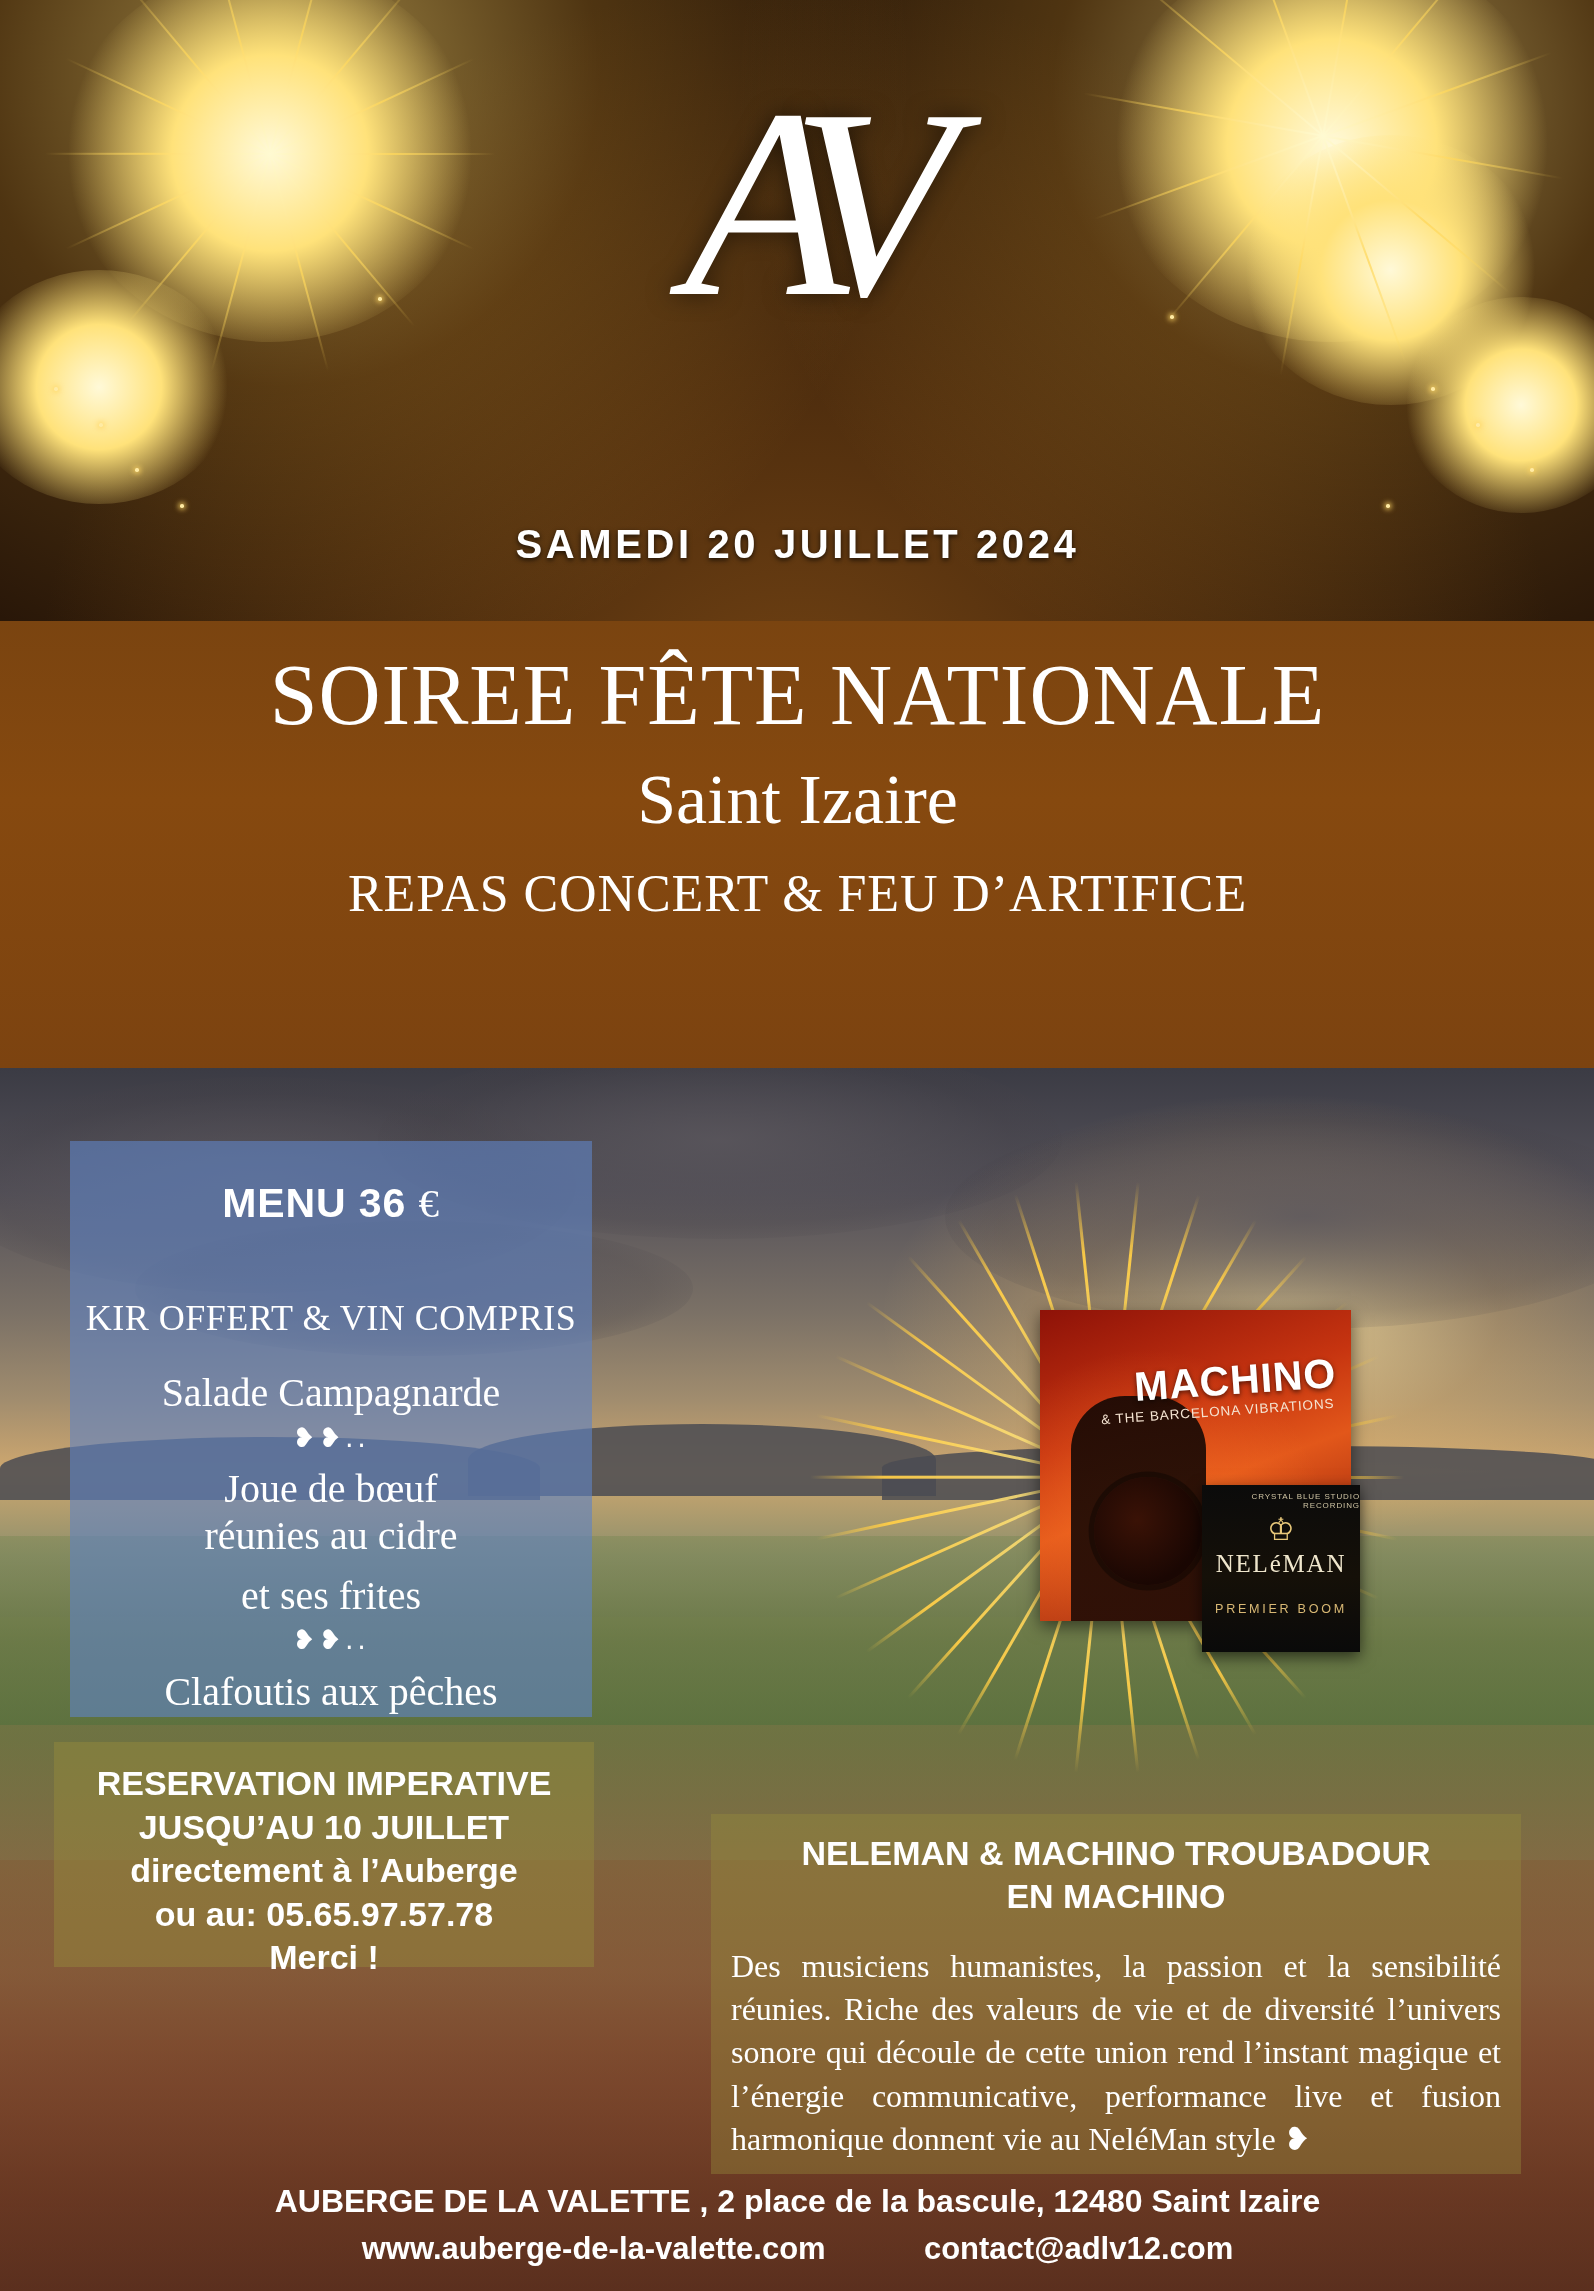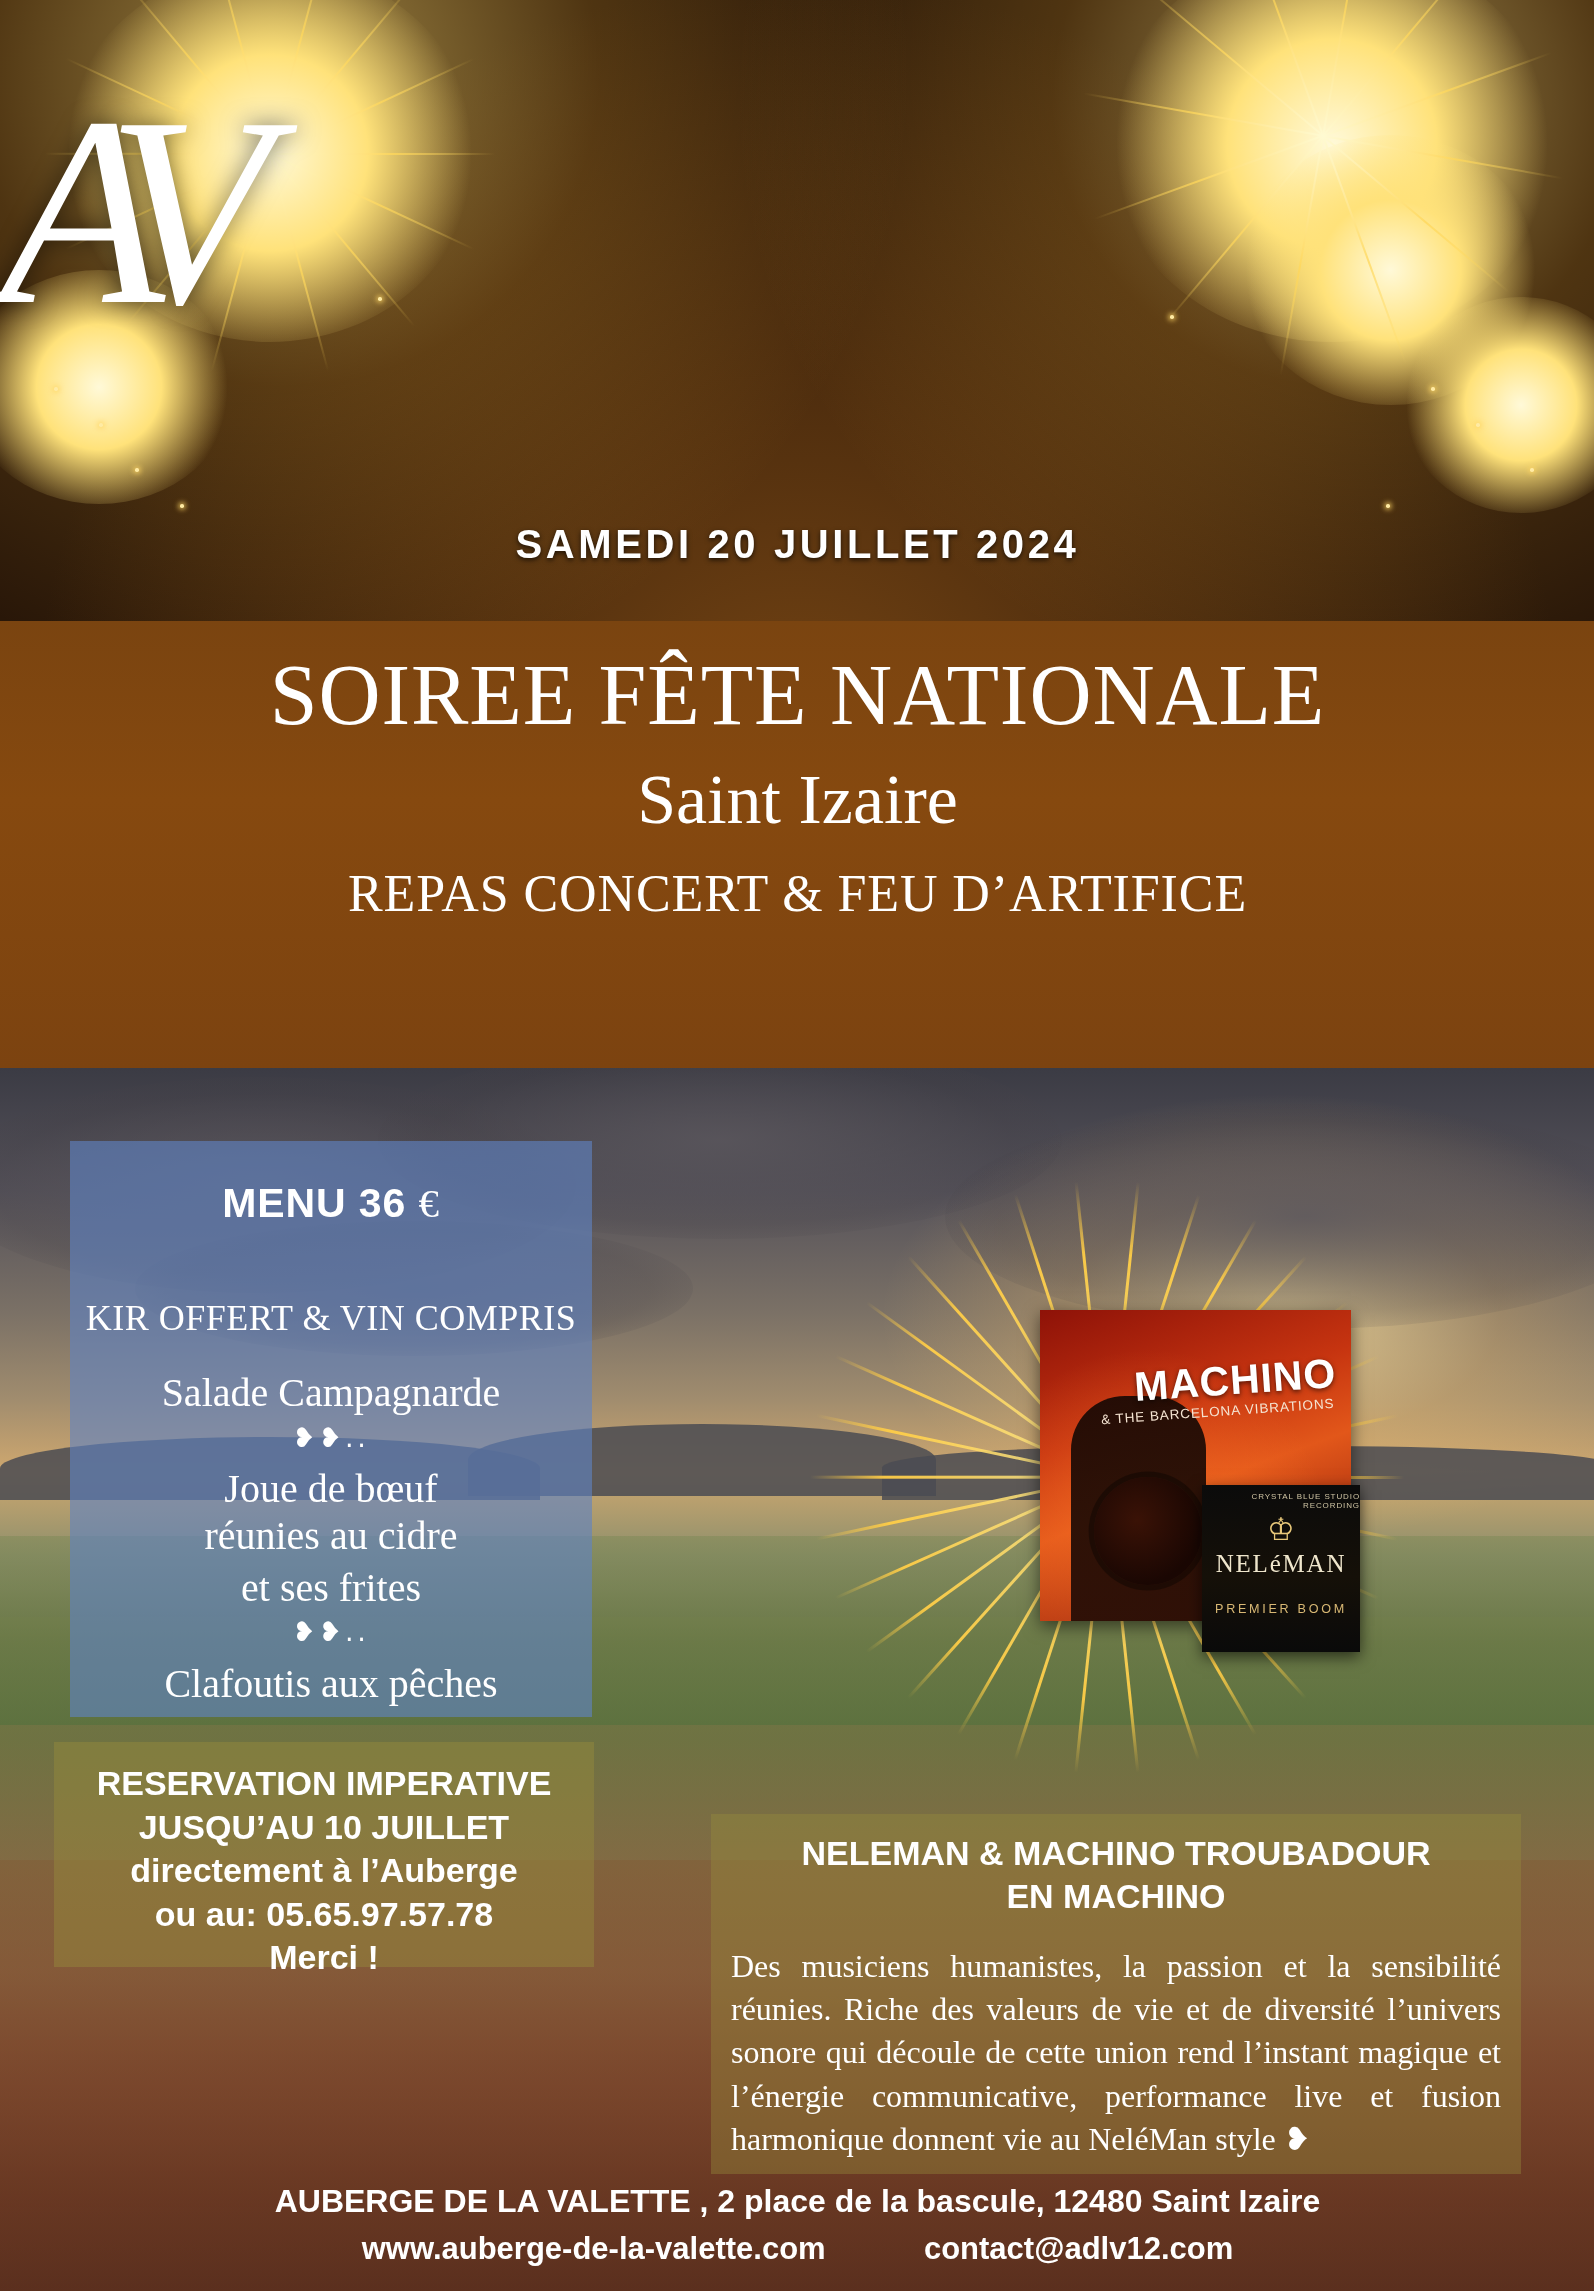--- a/index.html
+++ b/index.html
@@ -44,22 +44,23 @@
     position: absolute;
     width: 3.6px; height: 3.6px;
     border-radius: 50%;
     background: #ffeba4;
     box-shadow: 0 0 5.4px 1.8px rgba(255,214,100,0.75);
   }
 
   
   .logo {
     position: absolute;
-    left: 0; top: 76px;
-    width: 1595px;
+    left: 0; top: 68px;
+    width: 1595px;
+    text-align: center;
     color: #ffffff;
     font-family: "Liberation Serif", serif;
     font-size: 270px;
     line-height: 1;
     letter-spacing: -45px;
     font-style: italic;
     text-shadow: 0 0 23.4px rgba(0,0,0,0.55);
     user-select: none;
   }
   .logo .l2 { font-size: 270px; }
@@ -462,21 +463,21 @@
   <div class="menu-box">
     <div class="menu-title">
       <span>MENU 36</span>
       <span class="euro">€</span>
     </div>
     <div class="menu-kir">KIR OFFERT &amp; VIN COMPRIS</div>
     <div class="menu-item">Salade Campagnarde</div>
     <div class="sep bird">❥❥..</div>
     <div class="menu-item" style="margin-top:12.6px;">Joue de bœuf</div>
     <div class="menu-item" style="margin-top:0;">réunies au cidre</div>
-    <div class="menu-item" style="margin-top:4px;">et ses frites</div>
+    <div class="menu-item" style="margin-top:12px;">et ses frites</div>
     <div class="sep bird">❥❥..</div>
     <div class="menu-item" style="margin-top:12.6px;">Clafoutis aux pêches</div>
   </div>
 
   <div class="resa-box">
     <div>RESERVATION IMPERATIVE</div>
     <div>JUSQU’AU  10  JUILLET</div>
     <div>directement à l’Auberge</div>
     <div>ou au: 05.65.97.57.78</div>
     <div>Merci !</div>

